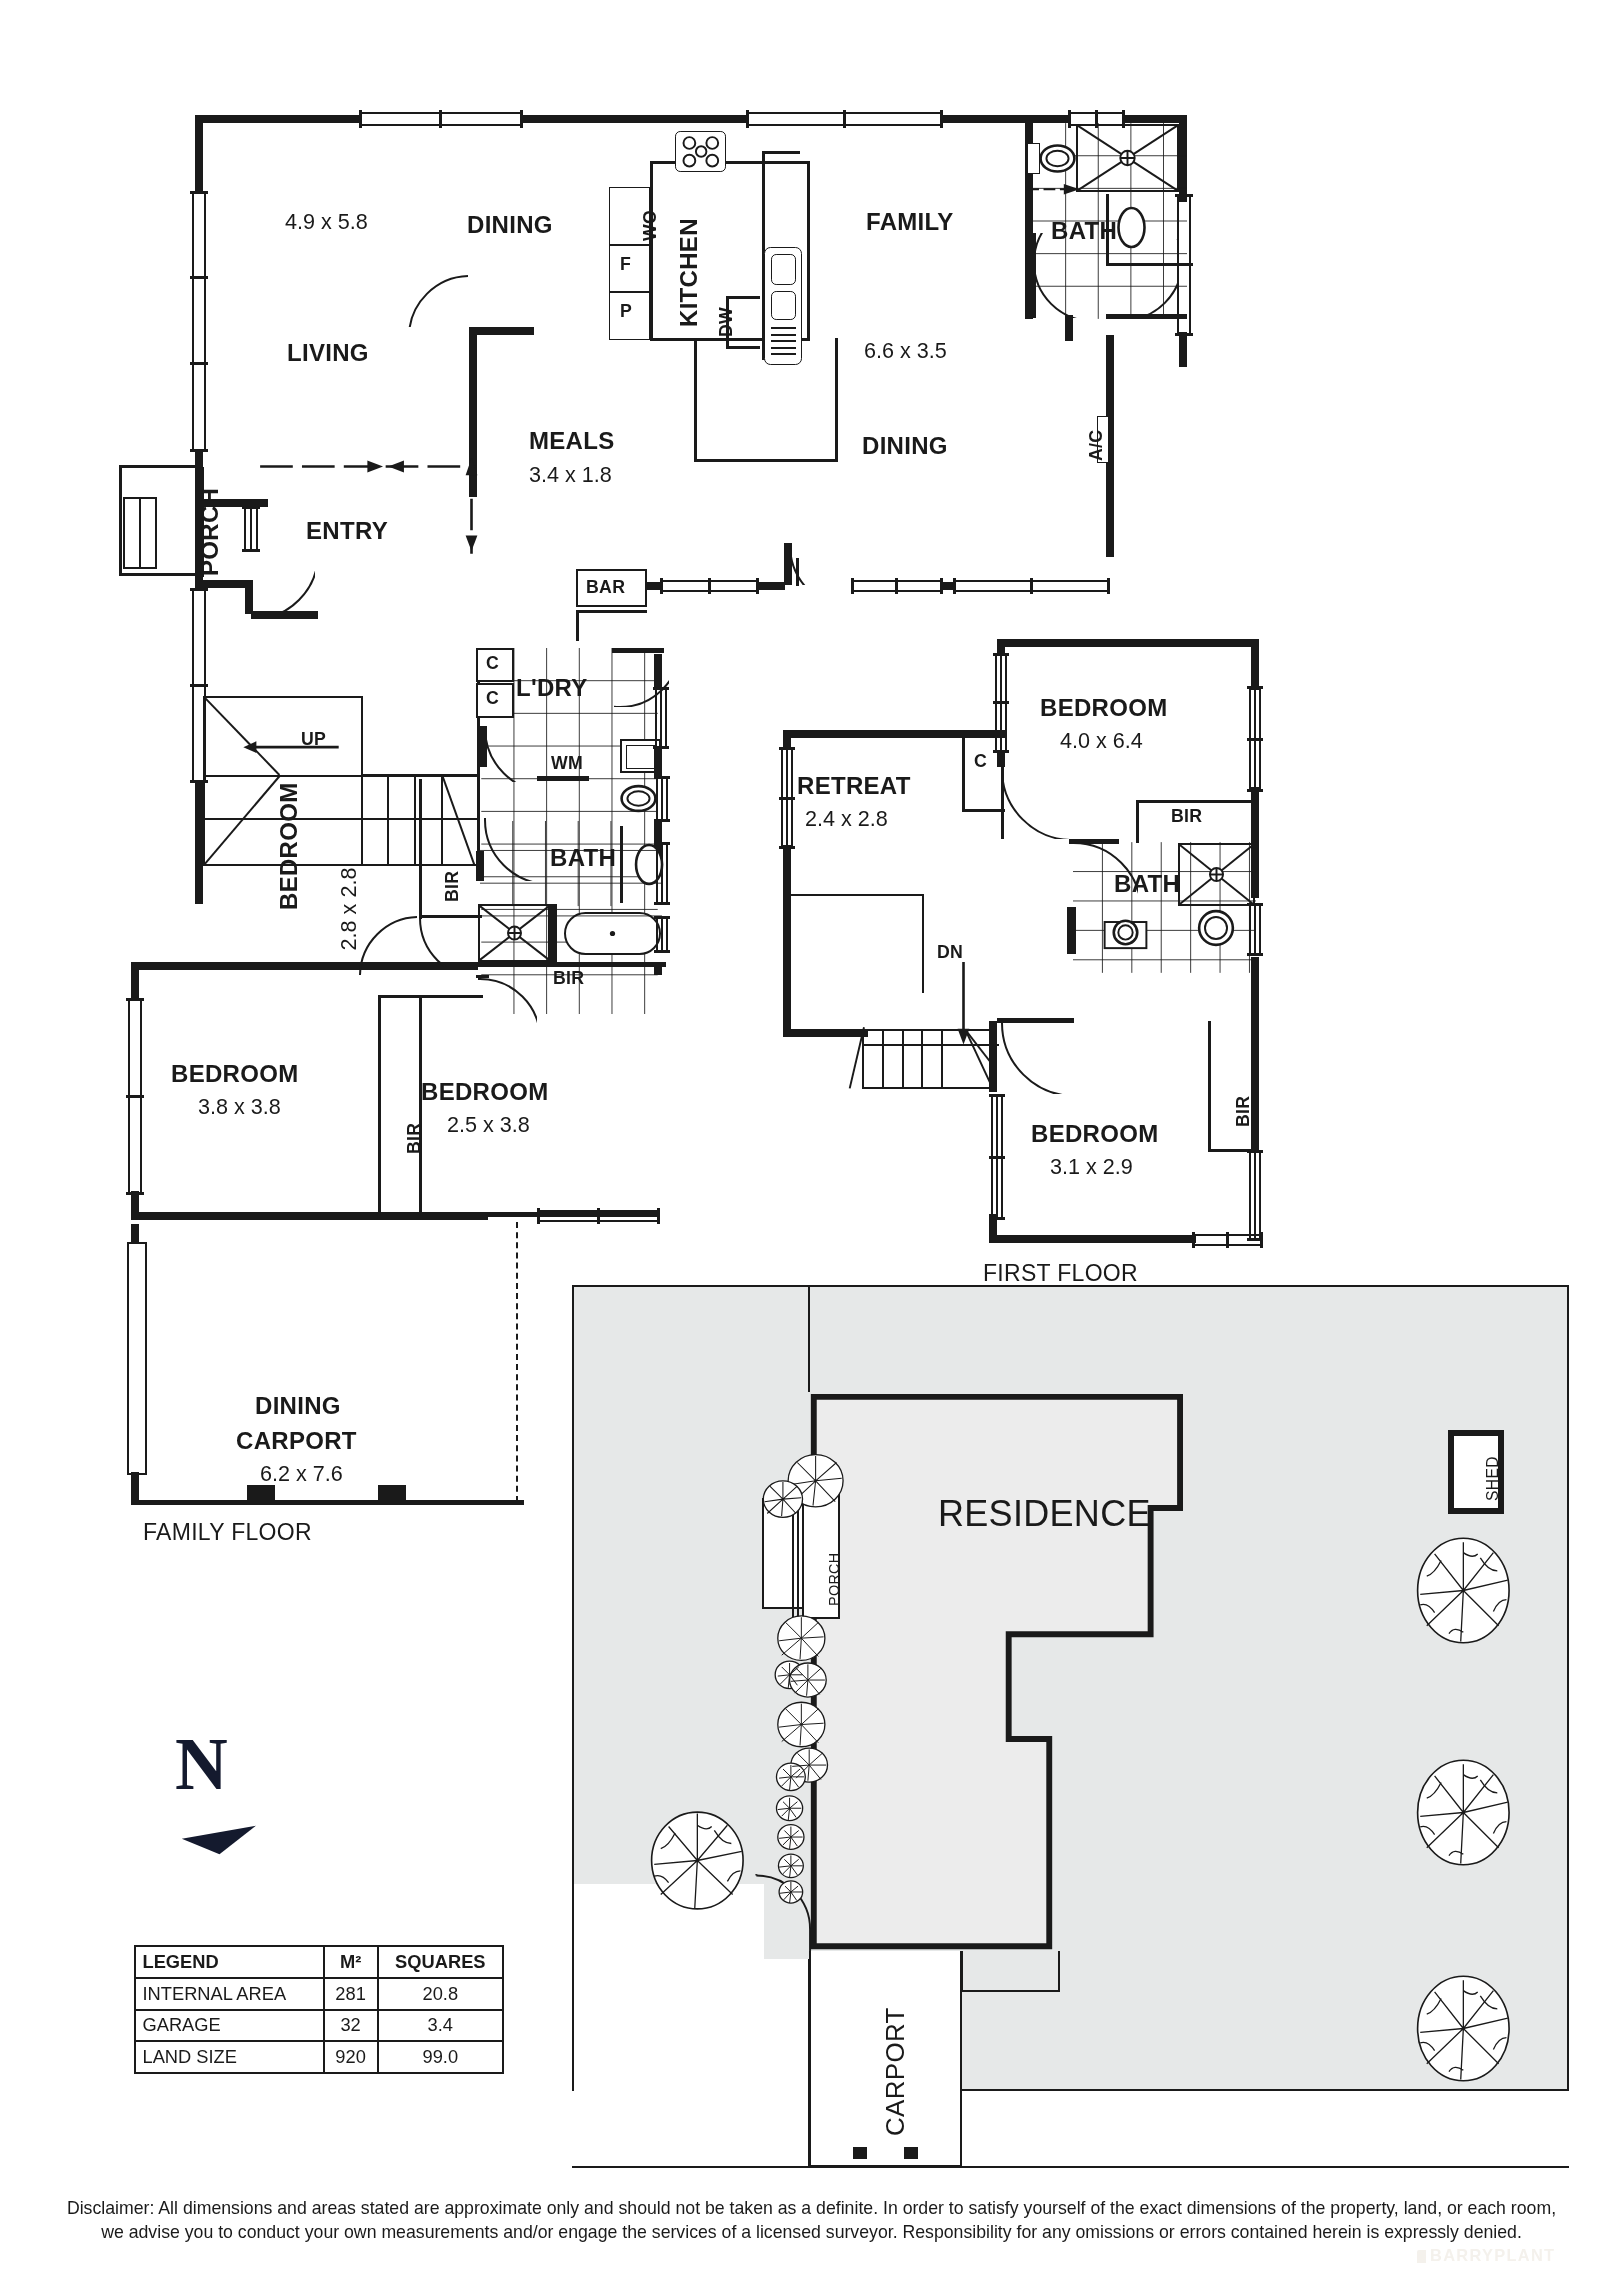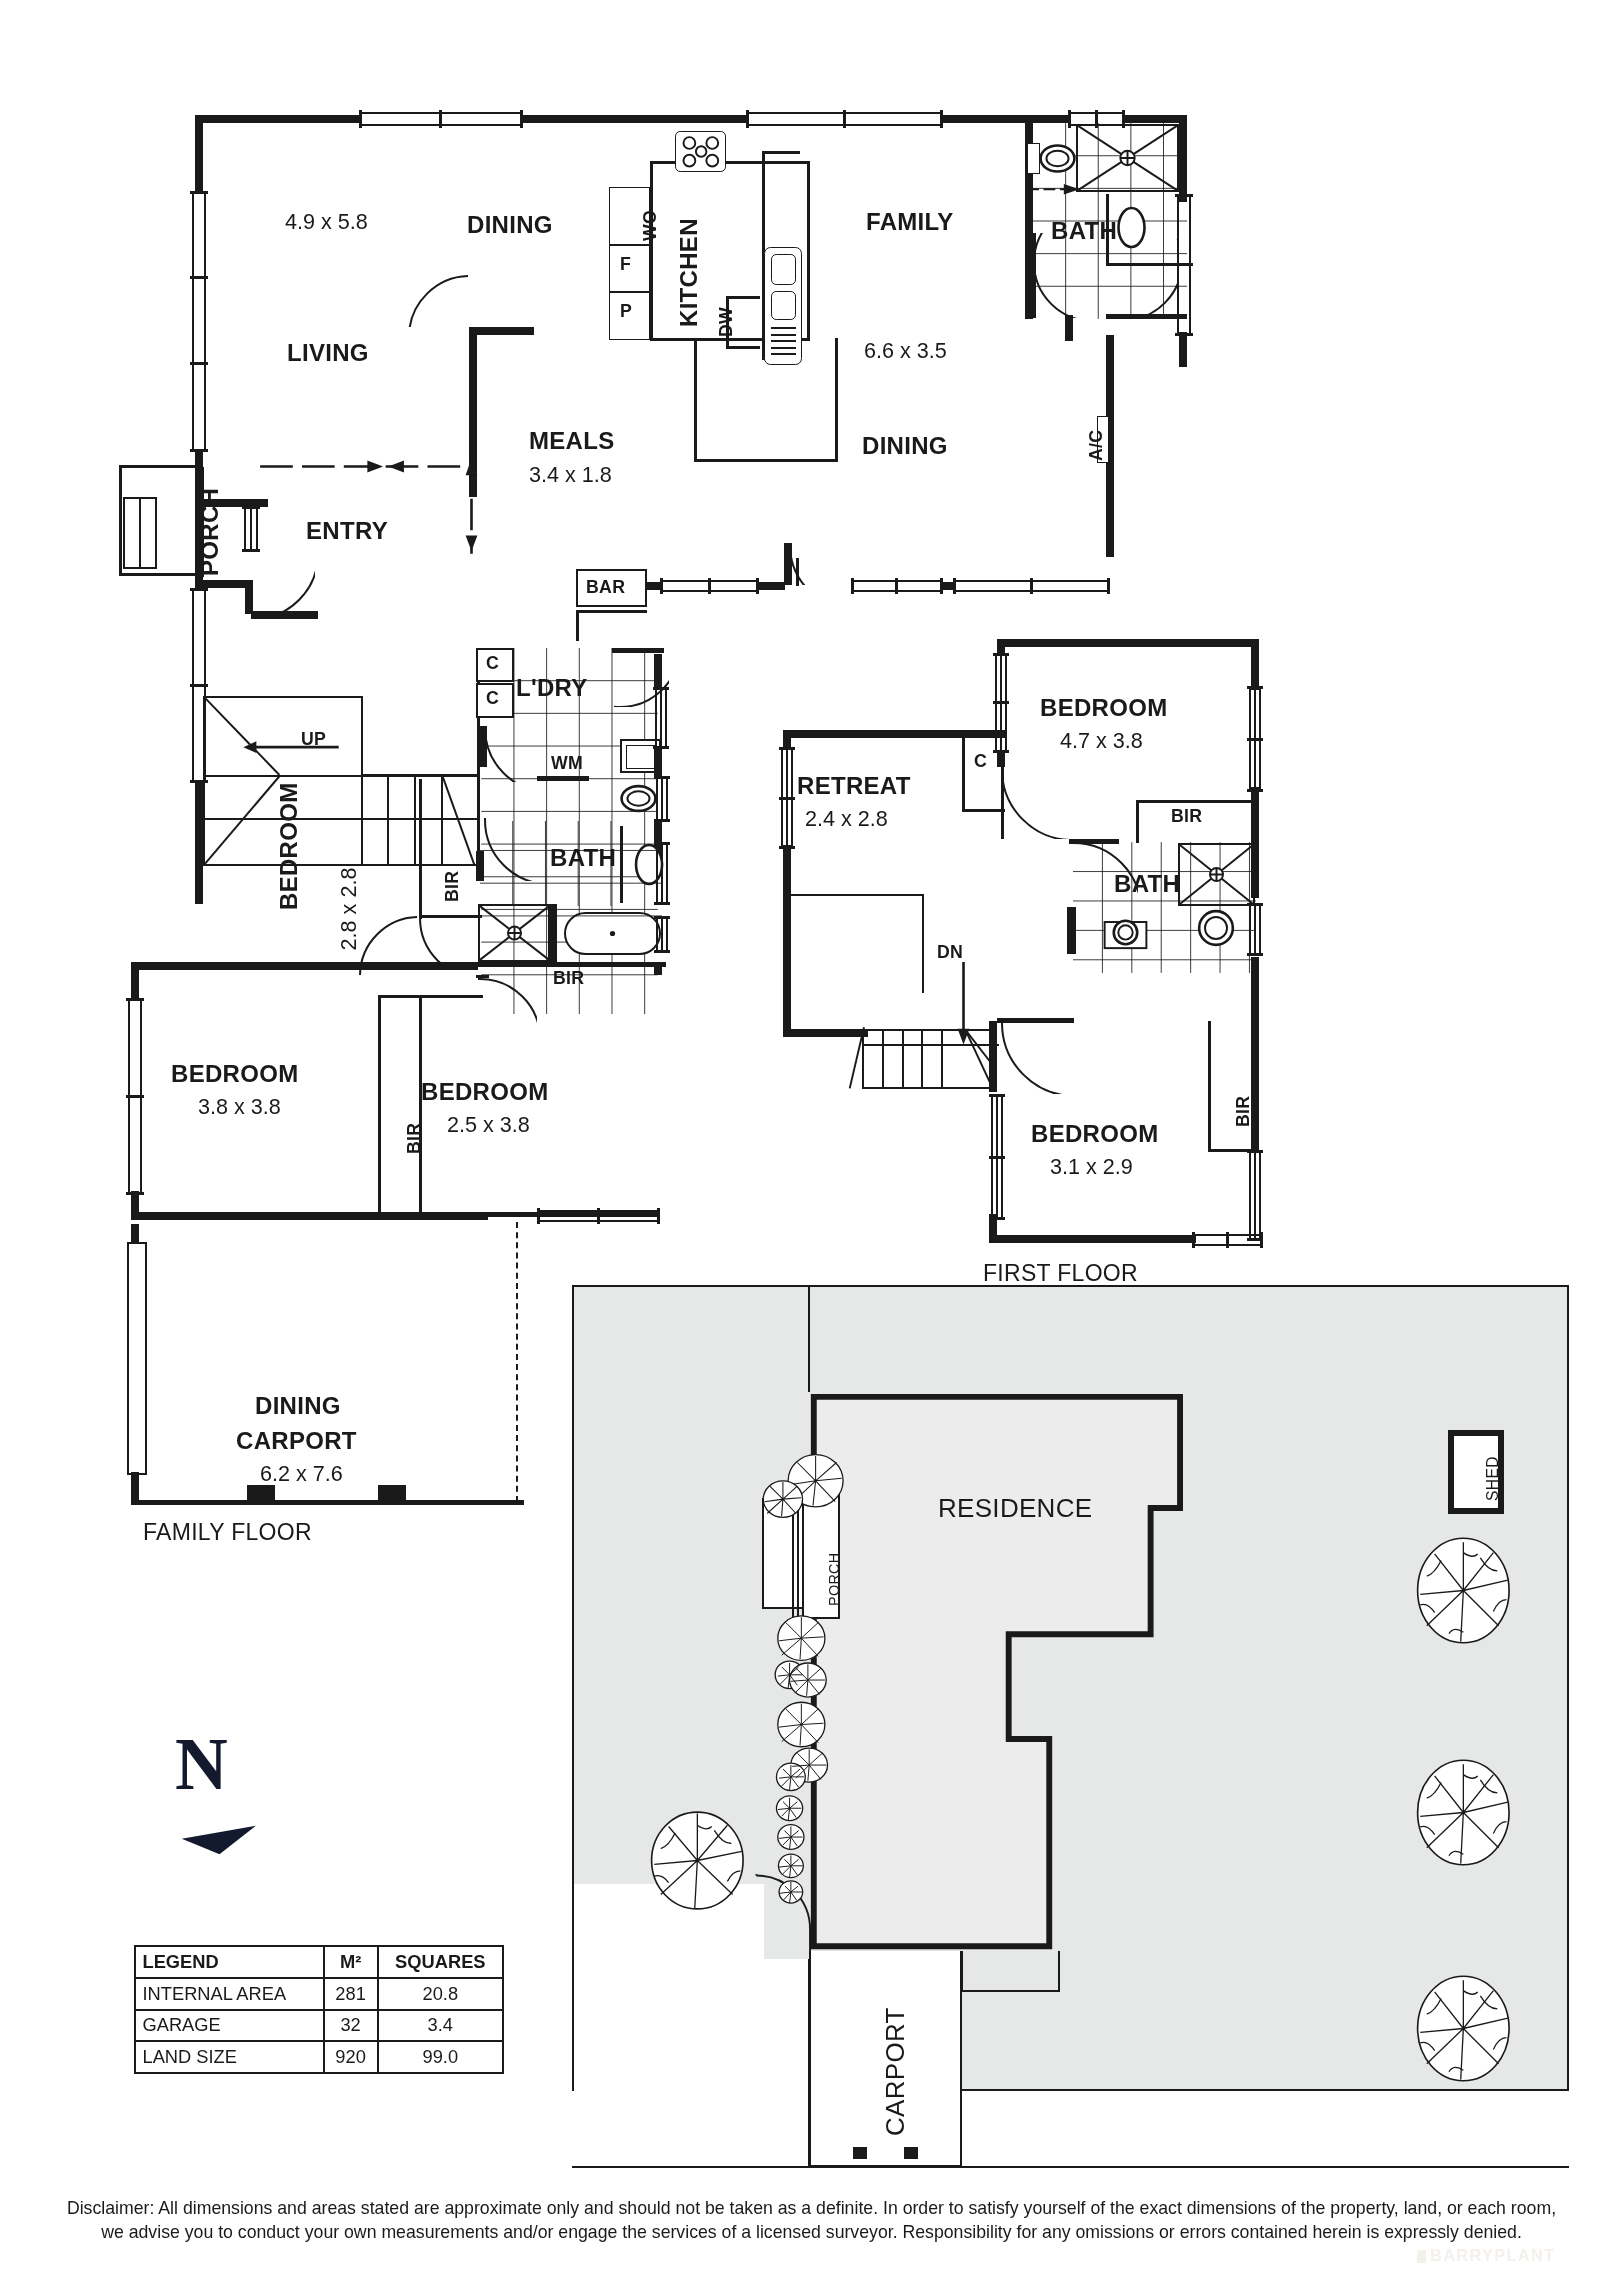--- a/index.html
+++ b/index.html
@@ -556,21 +556,21 @@
       <i style="left:2px;top:0;width:2px;height:100%;"></i>
       <i style="left:7.2px;top:0;width:2px;height:100%;"></i>
       <i style="left:12.4px;top:0;width:2px;height:100%;"></i>
       <i style="left:0;top:0;width:15.7px;height:2.6px;"></i>
       <i style="left:0;top:52px;width:15.7px;height:2.6px;"></i>
       <i style="left:0;top:103px;width:15.7px;height:2.6px;"></i>
     </div>
     <div class="wall" style="left:1251px;top:787px;width:7.9px;height:111px;"></div>
 
     <div class="lbl t-room" style="left:1040px;top:694px;">BEDROOM</div>
-    <div class="dim t-dim" style="left:1060px;top:728px;">4.7 x 3.8</div>
+    <div class="dim t-dim" style="left:1060px;top:728px;">4.0 x 6.4</div>
 
     <div class="wall" style="left:783px;top:730px;width:222px;height:7.9px;"></div>
     <div class="wall" style="left:783px;top:730px;width:7.9px;height:19.6px;"></div>
     <div class="win" style="left:779px;top:747px;width:15.7px;height:102px;">
       <i style="left:2px;top:0;width:2px;height:100%;"></i>
       <i style="left:7.2px;top:0;width:2px;height:100%;"></i>
       <i style="left:12.4px;top:0;width:2px;height:100%;"></i>
       <i style="left:0;top:0;width:15.7px;height:2.6px;"></i>
       <i style="left:0;top:50px;width:15.7px;height:2.6px;"></i>
       <i style="left:0;top:99px;width:15.7px;height:2.6px;"></i>
@@ -720,21 +720,21 @@
     <svg style="position:absolute;left:183px;top:589px;" width="59" height="92" viewBox="0 0 90 140">
       <path d="M 2 2 A 82 82 0 0 1 84 84 L 84 140" fill="none" stroke="#1a1a1a" stroke-width="3"></path>
       <path d="M 2 2 L 2 0" fill="none" stroke="#1a1a1a" stroke-width="3"></path>
     </svg>
 
     <div class="thin" style="left:236px;top:2px;width:2px;height:105px;"></div>
 
     <svg style="position:absolute;left:196px;top:79px;" width="484" height="589" viewBox="0 0 740 900">
       <path d="M 70 50 L 630 50 L 630 220 L 585 220 L 585 413 L 368 413 L 368 573 L 430 573 L 430 890 L 70 890 Z" fill="#ececec" stroke="#1a1a1a" stroke-width="9"></path>
     </svg>
-    <div class="lbl" style="left:366px;top:208px;font-size:26px;font-weight:400;">RESIDENCE</div>
+    <div class="lbl" style="left:366px;top:208px;font-size:36px;font-weight:400;">RESIDENCE</div>
 
     <div class="sp-white" style="left:190px;top:213px;width:52px;height:111px;border:2px solid #1a1a1a;box-sizing:border-box;"></div>
     <div class="sp-white" style="left:230px;top:203px;width:38px;height:131px;border:2px solid #1a1a1a;box-sizing:border-box;"></div>
     <div class="lbl vert" style="left:254px;top:321px;transform:rotate(-90deg);font-size:14.4px;font-weight:400;">PORCH</div>
     <div class="thin" style="left:225px;top:204px;width:2px;height:128px;"></div>
     <div class="thin" style="left:220px;top:204px;width:2px;height:128px;"></div>
 
     <div class="sp-white" style="left:237px;top:666px;width:153px;height:216px;border:2.6px solid #1a1a1a;border-top:0;box-sizing:border-box;"></div>
     <div class="lbl vert" style="left:308px;top:851px;transform:rotate(-90deg);font-size:26px;font-weight:400;">CARPORT</div>
     <div class="wall" style="left:281px;top:862px;width:14.4px;height:11.8px;"></div>

